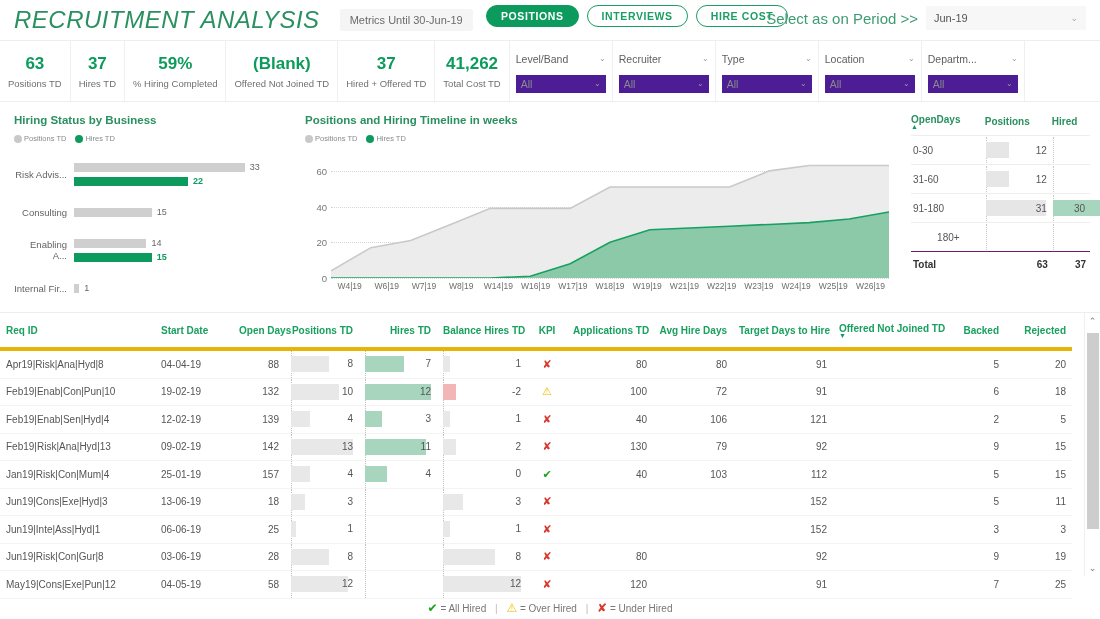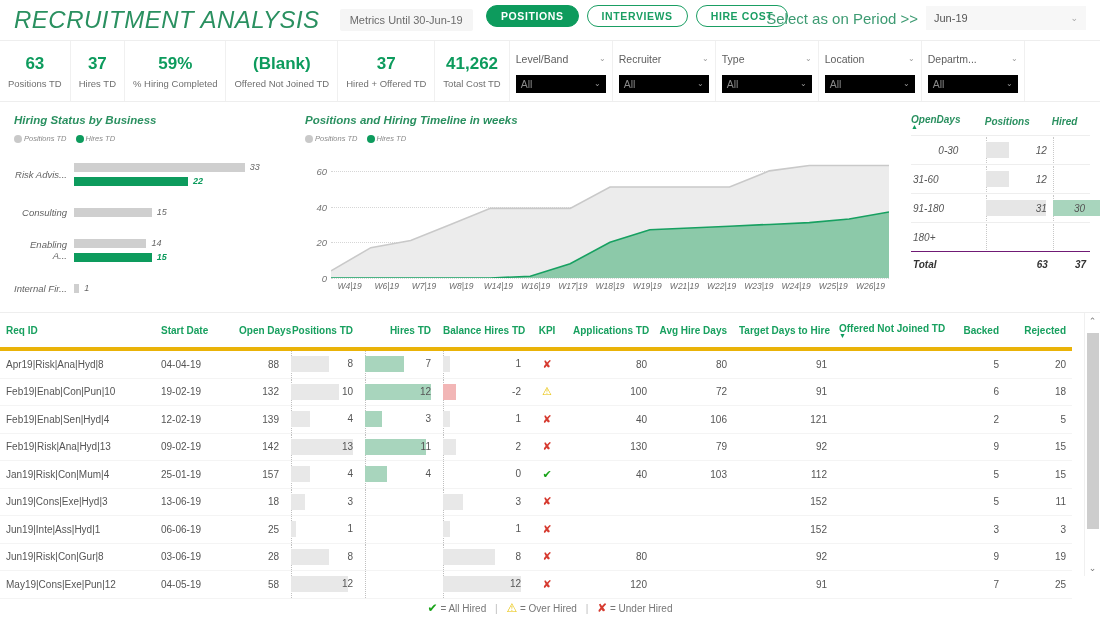--- a/index.html
+++ b/index.html
@@ -62,26 +62,26 @@
   .filters { display:flex; flex:1; align-items:stretch; }
   .filter {
     width:103px; border-right:1px solid #f0f0f0;
     display:flex; flex-direction:column; justify-content:center;
     padding:0 6px; gap:7px;
   }
   .filter-row {
     height:18px; display:flex; align-items:center; justify-content:space-between;
     font-size:10.5px; color:#5e5e5e; cursor:pointer;
   }
-  .filter-row.value { background:#000000; color:#8a8a8a; padding:0 5px; }
+  .filter-row.value { background:#4c1d95; color:#8a8a8a; padding:0 5px; }
   .caret { font-size:8px; color:#9a9a9a; }
   .caret-big { font-size:9px; color:#a8a8a8; }
 
   
-  .chart-row { display:flex; height:210px;font-style:italic; }
+  .chart-row { display:flex; height:210px; }
   .panel { position:relative; }
   .panel-title { font-size:11.5px; font-weight:bold; color:#2a9060; }
   .legend { display:flex; align-items:center; gap:9px; margin-top:8px; }
   .legend-item { display:flex; align-items:center; font-size:7.5px; color:#8a8a8a; }
   .dot { width:8px;height:8px;border-radius:50%; margin-right:2px; display:inline-block;}
   .dot.gray{background:#c9c9c9;}
   .dot.green{background:#0d9b5d;}
 
   
   .panel-left { width:295px; padding:12px 10px 0 14px; }
@@ -389,21 +389,21 @@
           <th>
             <span>OpenDays</span>
             <span style="display:block;font-size:7px;color:#0d9b5d;line-height:4px;">▲</span>
           </th>
           <th class="num">Positions</th>
           <th class="num">Hired</th>
         </tr>
       </thead>
       <tbody id="od-body">
           <tr>
-            <td style="text-align:center;padding-left:2px">0-30</td>
+            <td style="text-align:left;padding-left:2px">0-30</td>
             <td>
               <div class="od-cell">
                 <span class="od-sep" style="left:0"></span>
                 <span class="od-bar gray" style="width:23.225806451612904px"></span>
                 <span class="od-num">12</span>
               </div>
             </td>
             <td>
               <div class="od-cell">
                 <span class="od-sep" style="left:0"></span>
@@ -436,21 +436,21 @@
             </td>
             <td>
               <div class="od-cell">
                 <span class="od-sep" style="left:0"></span>
                 <span class="od-bar green" style="width:60px"></span>
                 <span class="od-num">30</span>
               </div>
             </td>
           </tr>
           <tr>
-            <td style="text-align:left;padding-left:2px">180+</td>
+            <td style="text-align:center;padding-left:2px">180+</td>
             <td>
               <div class="od-cell">
                 <span class="od-sep" style="left:0"></span>
               </div>
             </td>
             <td>
               <div class="od-cell">
                 <span class="od-sep" style="left:0"></span>
               </div>
             </td>

